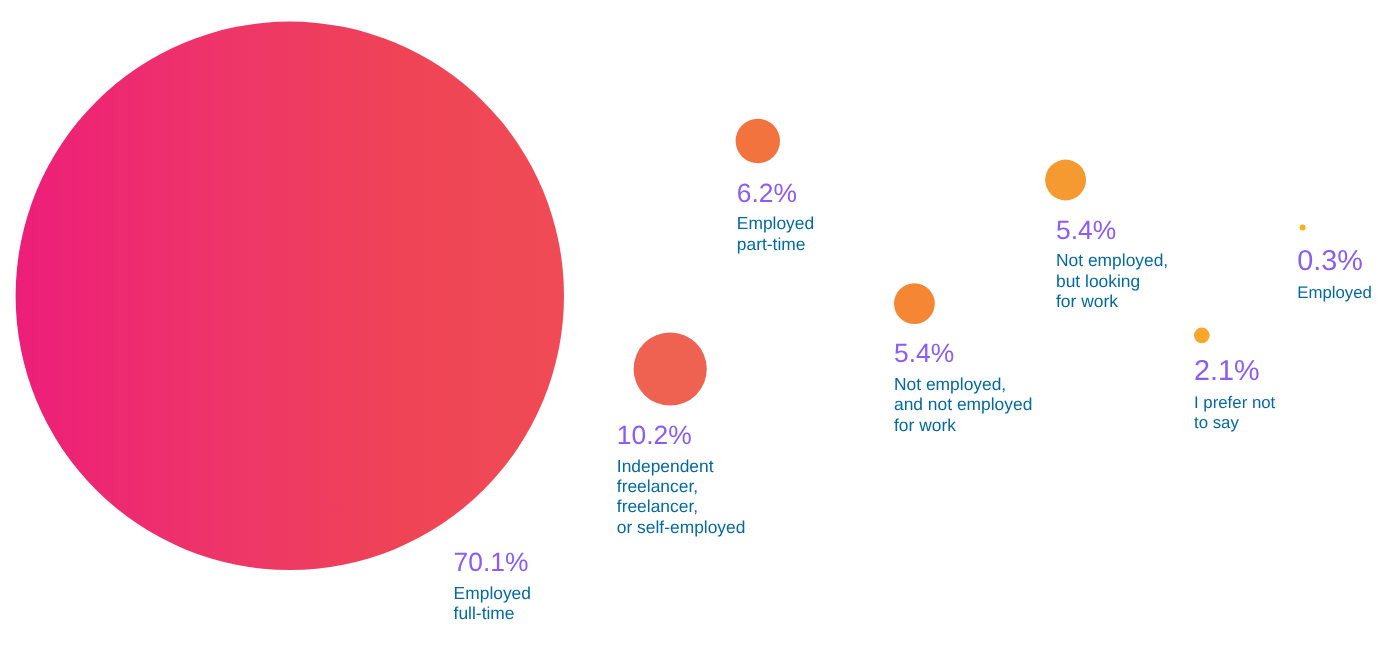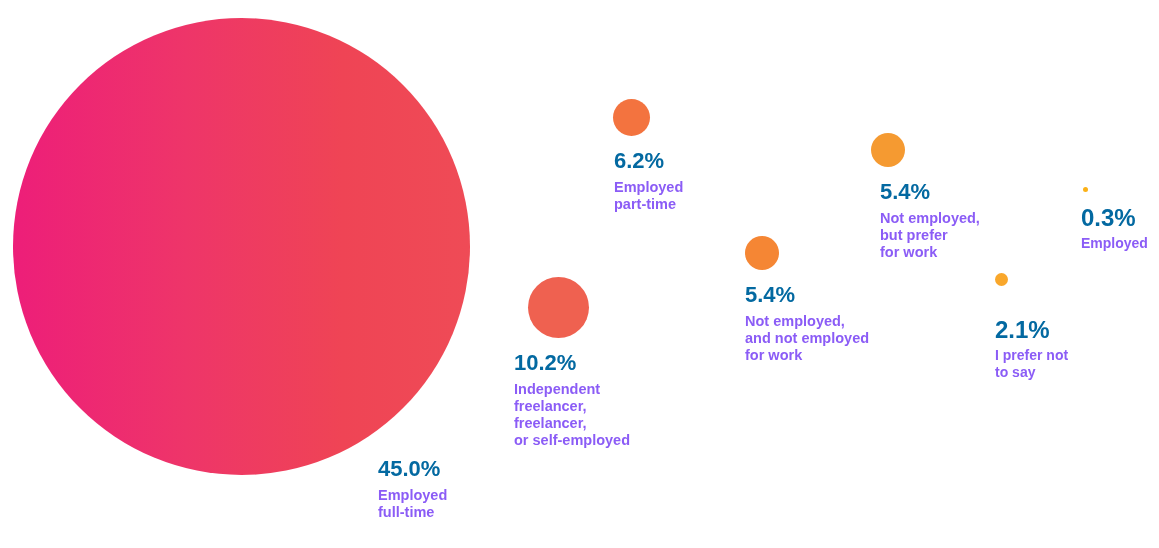--- a/index.html
+++ b/index.html
@@ -29,53 +29,53 @@
     position: absolute;
     border-radius: 50%;
   }
   .bubble-label {
     position: absolute;
     white-space: nowrap;
     line-height: 1.0;
   }
   .pct {
     display: block;
-    color: #0369a1;
+    color: #8b5cf6;
     font-size: 22px;
-    font-weight: 700;
+    font-weight: 400;
     letter-spacing: 0px;
     line-height: 26px;
     margin-bottom: 5px;
   }
   .pct.small {
     font-size: 24px;
     line-height: 24px;
   }
   .cat {
     display: block;
-    color: #8b5cf6;
+    color: #0369a1;
     font-size: 14.5px;
-    font-weight: 700;
+    font-weight: 400;
     line-height: 17px;
   }
   .cat.tiny {
     font-size: 14px;
     line-height: 16.5px;
   }
 </style>
 </head>
 <body>
 
 <div id="chart-canvas">
 
   <div class="bubble-group">
     <div class="bubble" style="left:13px; top:18px; width:457px; height:457px;
                 background: linear-gradient(90deg, #ED1E79 0%, #EE3569 38%, #EF4455 72%, #EF4B56 100%);"></div>
     <div class="bubble-label" style="left:378px; top:456px;">
-      <span class="pct">45.0%</span>
+      <span class="pct">70.1%</span>
       <span class="cat">Employed</span>
       <span class="cat">full-time</span>
     </div>
   </div>
 
   <div class="bubble-group">
     <div class="bubble" style="left:528px; top:277px; width:61px; height:61px; background:#EF6150;"></div>
     <div class="bubble-label" style="left:514px; top:350px;">
       <span class="pct">10.2%</span>
       <span class="cat">Independent</span>
@@ -102,28 +102,28 @@
       <span class="cat">and not employed</span>
       <span class="cat">for work</span>
     </div>
   </div>
 
   <div class="bubble-group">
     <div class="bubble" style="left:871px; top:133px; width:34px; height:34px; background:#F59A31;"></div>
     <div class="bubble-label" style="left:880px; top:179px;">
       <span class="pct">5.4%</span>
       <span class="cat">Not employed,</span>
-      <span class="cat">but prefer</span>
+      <span class="cat">but looking</span>
       <span class="cat">for work</span>
     </div>
   </div>
 
   <div class="bubble-group">
     <div class="bubble" style="left:995px; top:273px; width:13px; height:13px; background:#F9A72B;"></div>
-    <div class="bubble-label" style="left:995px; top:298px;margin-top:20px;">
+    <div class="bubble-label" style="left:995px; top:298px;">
       <span class="pct small">2.1%</span>
       <span class="cat tiny">I prefer not</span>
       <span class="cat tiny">to say</span>
     </div>
   </div>
 
   <div class="bubble-group">
     <div class="bubble" style="left:1083px; top:187px; width:5px; height:5px; background:#FBB117;"></div>
     <div class="bubble-label" style="left:1081px; top:206px;">
       <span class="pct small">0.3%</span>

